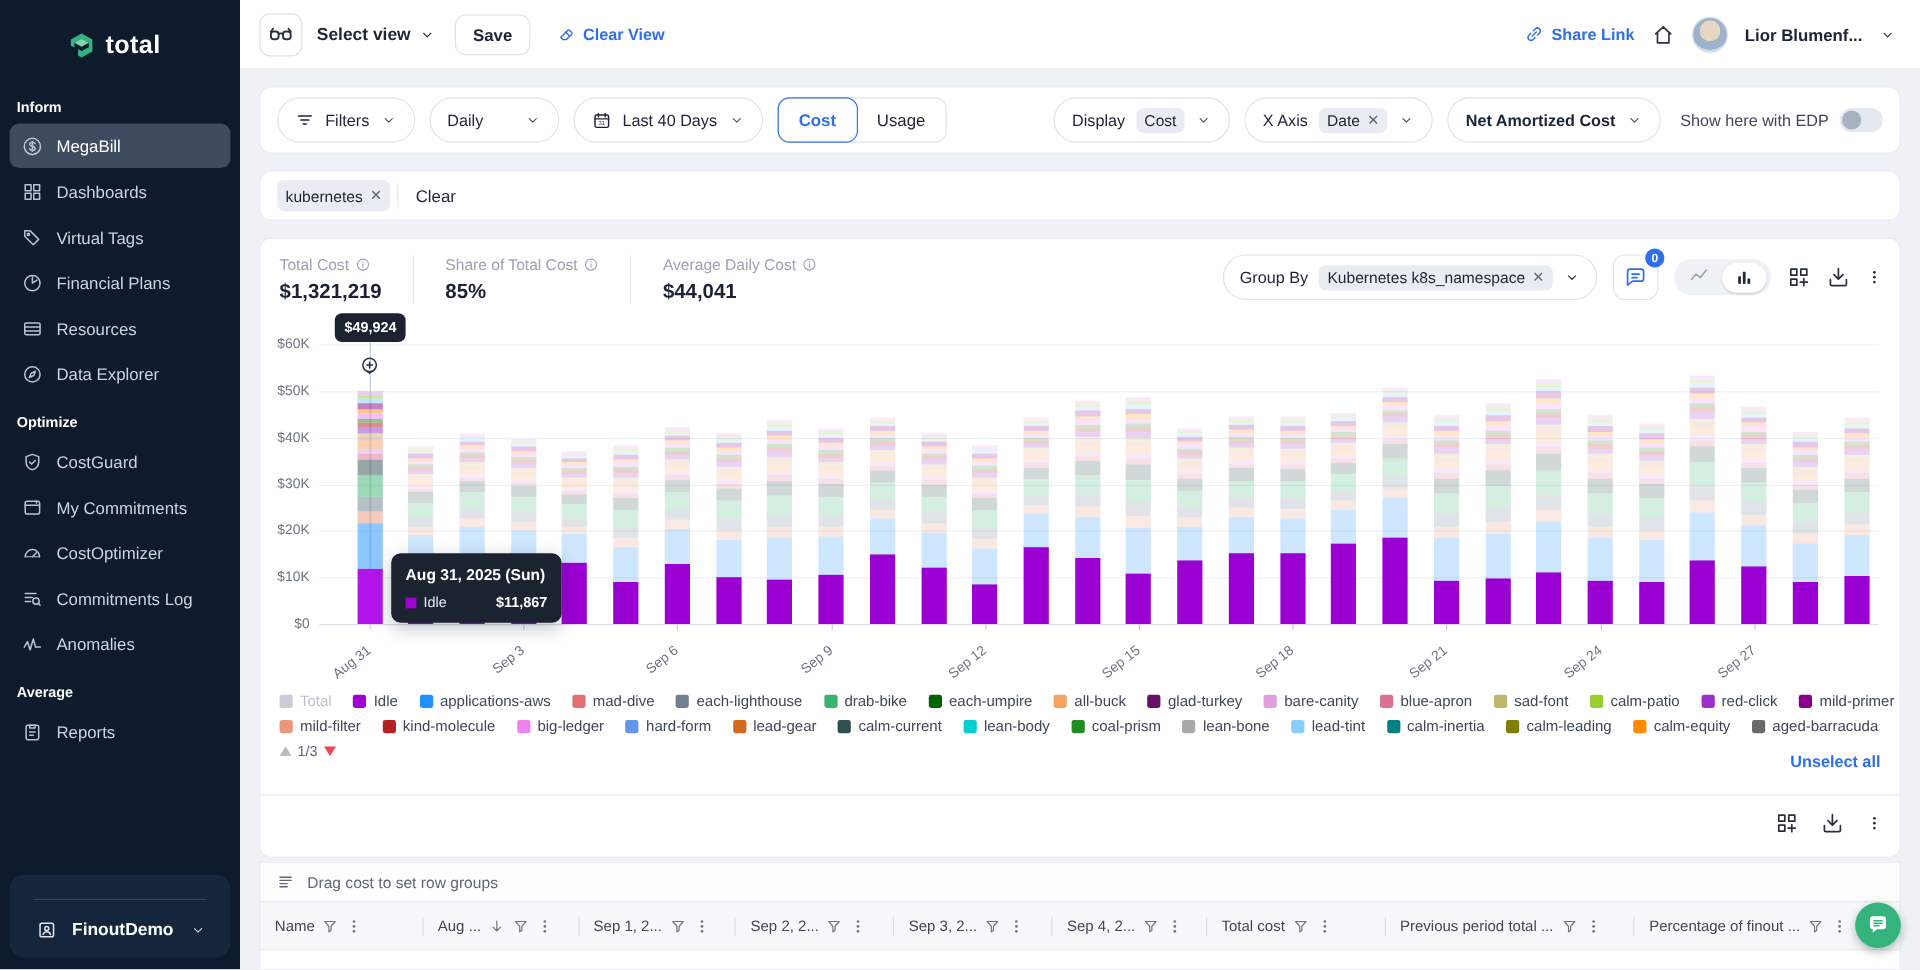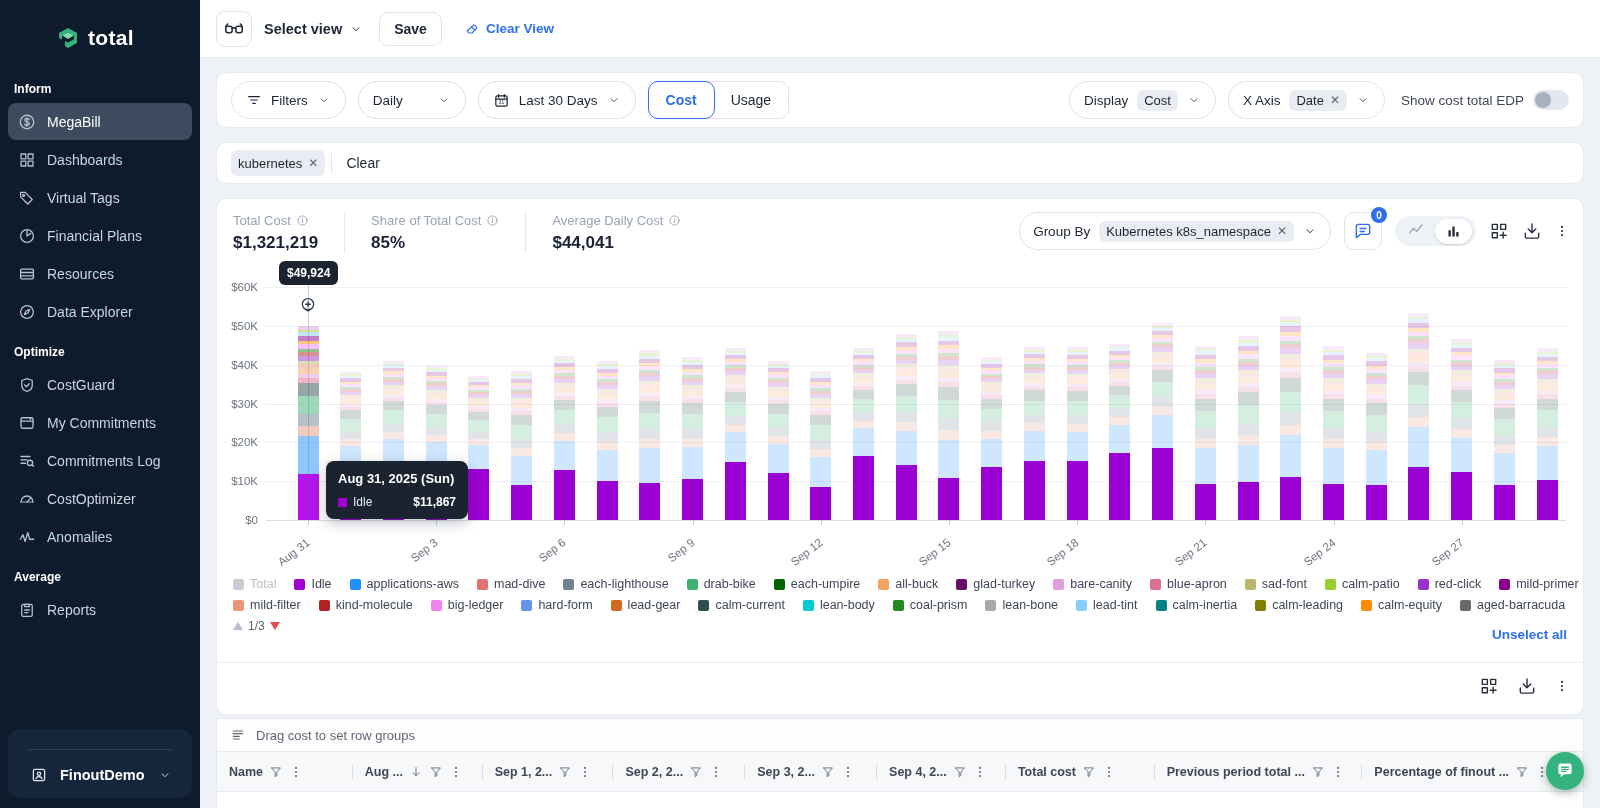--- a/index.html
+++ b/index.html
@@ -95,21 +95,21 @@
   .tri{width:0;height:0;border-left:5px solid transparent;border-right:5px solid transparent;cursor:pointer;}
   .tri.up{border-bottom:8px solid #b7bdc7;}
   .tri.down{border-top:8px solid #e8484f;}
   .unselect{position:absolute;right:16px;top:428px;color:#2f6fed;font-size:13.5px;font-weight:bold;cursor:pointer;}
   .chart-divider{position:absolute;left:0;right:0;top:463px;height:1px;background:#e8ebf1;}
   .bottom-icons{position:absolute;right:14px;top:477px;display:flex;align-items:center;gap:18px;}
 
   
   .drag-band{position:absolute;left:16px;top:718px;width:1368px;height:33px;background:#fdfdfe;border:1px solid #e6e9ef;border-bottom:none;display:flex;align-items:center;gap:10px;padding:0 13px;color:#5f6774;font-size:13px;}
   .thead{position:absolute;left:16px;top:751px;width:1368px;height:41px;background:#f7f8fa;border:1px solid #e6e9ef;display:flex;align-items:stretch;}
-  .th{display:flex;align-items:center;gap:6px;padding:0 8px 0 12px;font-size:12.5px;font-weight:bold;color:#3f4756;position:relative;}
+  .th{display:flex;align-items:center;gap:6px;padding:0 8px 0 12px;font-size:12.5px;font-weight:normal;color:#3f4756;position:relative;}
   .th .funnel,.th .kebab,.th .sortar{color:#6b7480;cursor:pointer;}
   .th-sep{width:1px;height:16px;background:#d9dee6;align-self:center;}
   .tbody-strip{position:absolute;left:16px;top:792px;width:1368px;height:16px;background:#fff;border-left:1px solid #e6e9ef;border-right:1px solid #e6e9ef;}
 
   .fab{position:absolute;left:1346px;top:752px;width:38px;height:38px;border-radius:50%;background:#35b37e;display:flex;align-items:center;justify-content:center;box-shadow:0 3px 8px rgba(20,60,40,.35);cursor:pointer;color:#fff;}
 </style>
 </head>
 <body>
 
 <div class="app">
@@ -197,36 +197,36 @@
             <svg width="18" height="18" viewBox="0 0 24 24" fill="none" stroke="currentColor" stroke-width="1.7" stroke-linecap="round" stroke-linejoin="round">
               <rect x="4" y="5" width="16" height="14" rx="2"></rect>
               <path d="M4 9.5h16M16.5 5v2"></path>
             </svg>
           </span>
           <span>My Commitments</span>
         </div>
         <div class="side-item">
           <span class="ic">
             <svg width="18" height="18" viewBox="0 0 24 24" fill="none" stroke="currentColor" stroke-width="1.7" stroke-linecap="round" stroke-linejoin="round">
+              <path d="M4 16a8 8 0 0 1 16 0"></path>
+              <path d="m12 16 4.5-4.5"></path>
+              <path d="M4 16h16" stroke-width="1.2"></path>
+            </svg>
+          </span>
+          <span>CostOptimizer</span>
+        </div>
+        <div class="side-item">
+          <span class="ic">
+            <svg width="18" height="18" viewBox="0 0 24 24" fill="none" stroke="currentColor" stroke-width="1.7" stroke-linecap="round" stroke-linejoin="round">
               <path d="M4 6h12M4 10.5h8M4 15h6"></path>
               <circle cx="16" cy="14.5" r="3.5"></circle>
               <path d="m18.6 17.1 2 2"></path>
             </svg>
           </span>
           <span>Commitments Log</span>
-        </div>
-        <div class="side-item">
-          <span class="ic">
-            <svg width="18" height="18" viewBox="0 0 24 24" fill="none" stroke="currentColor" stroke-width="1.7" stroke-linecap="round" stroke-linejoin="round">
-              <path d="M4 16a8 8 0 0 1 16 0"></path>
-              <path d="m12 16 4.5-4.5"></path>
-              <path d="M4 16h16" stroke-width="1.2"></path>
-            </svg>
-          </span>
-          <span>CostOptimizer</span>
         </div>
         <div class="side-item">
           <span class="ic">
             <svg width="18" height="18" viewBox="0 0 24 24" fill="none" stroke="currentColor" stroke-width="1.7" stroke-linecap="round" stroke-linejoin="round">
               <path d="M3 15l3.5-6 3 9 3.5-12 2.5 9H21"></path>
             </svg>
           </span>
           <span>Anomalies</span>
         </div>
         <div class="side-section-title">Average</div>
@@ -283,20 +283,42 @@
       <button class="btn">Save</button>
       <div class="linklike">
         <span>
             <svg width="16" height="16" viewBox="0 0 24 24" fill="none" stroke="currentColor" stroke-width="1.7" stroke-linecap="round" stroke-linejoin="round">
               <path d="m5 15 8.5-8.5a2 2 0 0 1 2.8 0l2.2 2.2a2 2 0 0 1 0 2.8L12 18H7.5L5 15.5z"></path>
               <path d="M11 8.5 16 13.5"></path>
             </svg>
           </span>
         <span>Clear View</span>
       </div>
+      <div class="top-right">
+        <div class="linklike" style="margin-left:0">
+          <span>
+              <svg width="17" height="17" viewBox="0 0 24 24" fill="none" stroke="currentColor" stroke-width="1.7" stroke-linecap="round" stroke-linejoin="round">
+                <path d="M9.5 14.5 14.5 9.5M8 11 5.8 13.2a3.5 3.5 0 0 0 5 5L13 16M16 13l2.2-2.2a3.5 3.5 0 0 0-5-5L11 8"></path>
+              </svg>
+            </span>
+          <span>Share Link</span>
+        </div>
+        <span class="home-ic">
+            <svg width="20" height="20" viewBox="0 0 24 24" fill="none" stroke="currentColor" stroke-width="1.7" stroke-linecap="round" stroke-linejoin="round">
+              <path d="m4.5 11 7.5-7 7.5 7M6.3 9.6V20h11.4V9.6"></path>
+            </svg>
+          </span>
+        <div class="avatar"></div>
+        <span class="username">Lior Blumenf...</span>
+        <span class="home-ic">
+            <svg width="14" height="14" viewBox="0 0 24 24" fill="none" stroke="currentColor" stroke-width="1.7" stroke-linecap="round" stroke-linejoin="round">
+              <path d="m7 10 5 5 5-5"></path>
+            </svg>
+          </span>
+      </div>
     </div>
 
     <div class="card filter-card">
       <div class="pill">
         <span>
             <svg width="16" height="16" viewBox="0 0 24 24" fill="none" stroke="currentColor" stroke-width="1.7" stroke-linecap="round" stroke-linejoin="round">
               <path d="M4 7h16M7 12h10M10 17h4"></path>
             </svg>
           </span>
         <span>Filters</span>
@@ -315,21 +337,21 @@
           </span>
       </div>
       <div class="pill">
         <span>
             <svg width="17" height="17" viewBox="0 0 24 24" fill="none" stroke="currentColor" stroke-width="1.7" stroke-linecap="round" stroke-linejoin="round">
               <rect x="4" y="5.5" width="16" height="14.5" rx="2"></rect>
               <path d="M4 10h16M8 3.5v4M16 3.5v4"></path>
               <text x="12" y="17" font-size="7" fill="currentColor" stroke="none" text-anchor="middle" font-family="Liberation Sans">31</text>
             </svg>
           </span>
-        <span>Last 30 Days</span>
+        <span>Last 40 Days</span>
         <span class="chev">
             <svg width="14" height="14" viewBox="0 0 24 24" fill="none" stroke="currentColor" stroke-width="1.7" stroke-linecap="round" stroke-linejoin="round">
               <path d="m7 10 5 5 5-5"></path>
             </svg>
           </span>
       </div>
       <div class="seg">
         <div class="seg-on">Cost</div>
         <div class="seg-off">Usage</div>
       </div>
@@ -350,22 +372,30 @@
           <span class="chiplet">
               <span>Date</span>
               <span class="x">✕</span>
             </span>
           <span class="chev">
               <svg width="14" height="14" viewBox="0 0 24 24" fill="none" stroke="currentColor" stroke-width="1.7" stroke-linecap="round" stroke-linejoin="round">
                 <path d="m7 10 5 5 5-5"></path>
               </svg>
             </span>
         </div>
+        <div class="pill">
+          <span class="label-strong">Net Amortized Cost</span>
+          <span class="chev">
+              <svg width="14" height="14" viewBox="0 0 24 24" fill="none" stroke="currentColor" stroke-width="1.7" stroke-linecap="round" stroke-linejoin="round">
+                <path d="m7 10 5 5 5-5"></path>
+              </svg>
+            </span>
+        </div>
         <div class="edp">
-          <span>Show cost total EDP</span>
+          <span>Show here with EDP</span>
           <span class="toggle">
               <span class="knob"></span>
             </span>
         </div>
       </div>
     </div>
 
     <div class="card chip-card">
       <span class="chiplet" style="height:26px">
         <span>kubernetes</span>

